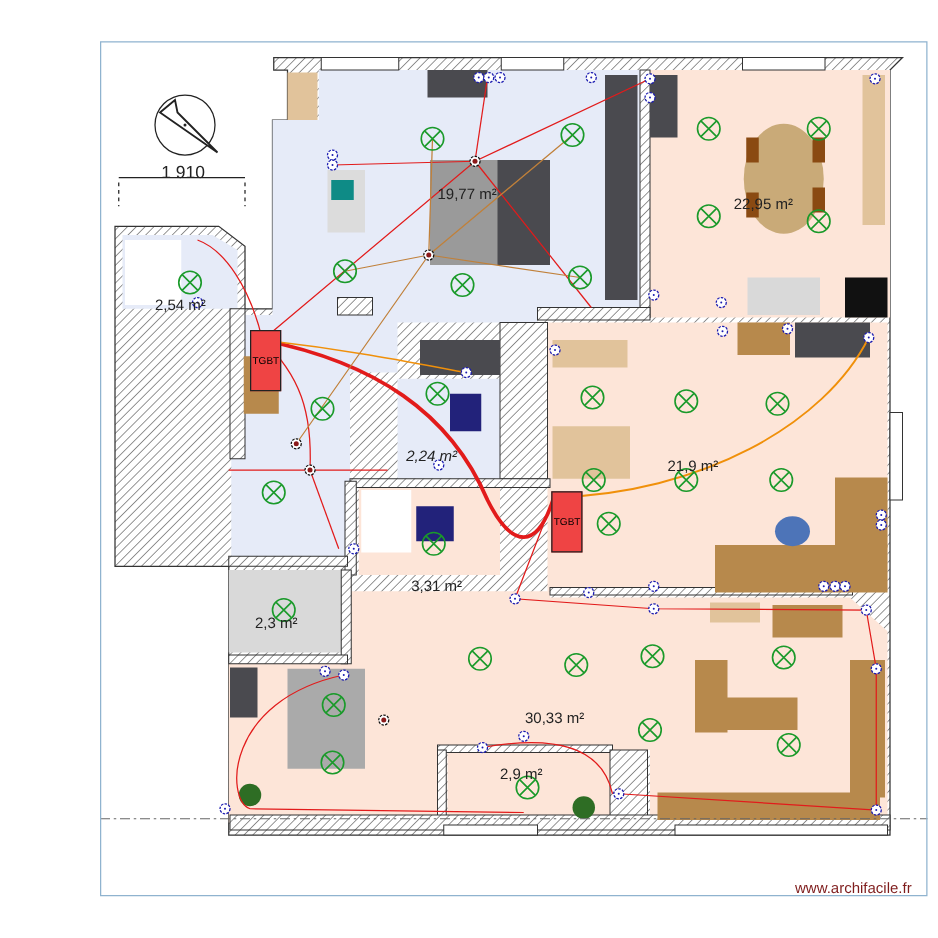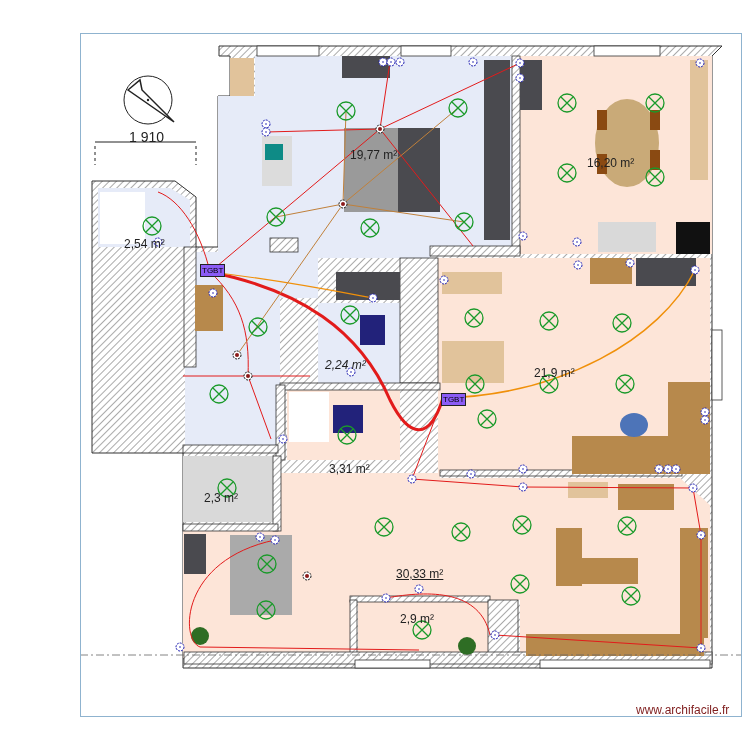--- a/index.html
+++ b/index.html
@@ -6,22 +6,22 @@
   body { width: 750px; height: 750px; position: relative; overflow: hidden;
          font-family: "Liberation Sans", sans-serif; }
   #plan { position: absolute; left: 0; top: 0; width: 750px; height: 750px; }
   .frame { position: absolute; left: 80px; top: 33px; width: 662px; height: 684px;
            border: 1.5px solid #8fb3cf; box-sizing: border-box; pointer-events: none; }
   .watermark { position: absolute; left: 636px; top: 703px; font-size: 12px; color: #7f1d1d;
                font-family: "Liberation Sans", sans-serif; }
   .scale-label { position: absolute; left: 129px; top: 129px; font-size: 14px; color: #222; }
   .area-label { position: absolute; font-size: 12px; color: #222; white-space: nowrap;
                 font-family: "Liberation Sans", sans-serif; }
-  .tgbt { position: absolute; font-size: 8px; background: #8b5cf6; border: 1px solid #222;
-          padding: 0 1px; line-height: 11px; font-family: "Liberation Sans", sans-serif; }
+  .tgbt { position: absolute; font-size: 8px; background: #ef4444; border: 1px solid #222;
+          padding: 18px 1px; line-height: 11px; font-family: "Liberation Sans", sans-serif; }
 </style>
 </head>
 <body>
 
 <svg id="plan" viewBox="0 0 750 750" xmlns="http://www.w3.org/2000/svg">
   <defs>
     <pattern id="hatch" patternUnits="userSpaceOnUse" width="5" height="5" patternTransform="rotate(45)">
       <rect width="5" height="5" fill="#ffffff"></rect>
       <line x1="0" y1="0" x2="0" y2="5" stroke="#555" stroke-width="1"></line>
     </pattern>
@@ -461,27 +461,27 @@
   <g stroke="#666" stroke-width="0.8" stroke-dasharray="8,3,2,3">
     <line x1="80" y1="655" x2="742" y2="655"></line>
   </g>
 </svg>
 
 <div class="frame"></div>
 <div class="scale-label">1 910</div>
 
 <div id="labels">
     <div class="area-label" style="left: 350px; top: 148px;">19,77 m²</div>
-    <div class="area-label" style="left: 587px; top: 156px;">16,20 m²</div>
+    <div class="area-label" style="left: 587px; top: 156px;">22,95 m²</div>
     <div class="area-label" style="left: 124px; top: 216px; margin-top: 21px;">2,54 m²</div>
     <div class="area-label" style="left: 325px; top: 358px; font-style: italic;">2,24 m²</div>
     <div class="area-label" style="left: 534px; top: 366px;">21,9 m²</div>
     <div class="area-label" style="left: 329px; top: 462px;">3,31 m²</div>
     <div class="area-label" style="left: 204px; top: 491px;">2,3 m²</div>
-    <div class="area-label" style="left: 396px; top: 567px; text-decoration: underline;">30,33 m²</div>
+    <div class="area-label" style="left: 420px; top: 567px;">30,33 m²</div>
     <div class="area-label" style="left: 400px; top: 612px;">2,9 m²</div>
   </div>
 <div id="panels">
     <div class="tgbt" style="left: 200px; top: 264px;">TGBT</div>
     <div class="tgbt" style="left: 441px; top: 393px;">TGBT</div>
   </div>
 
 <div class="watermark">www.archifacile.fr</div>
 
 </body></html>

